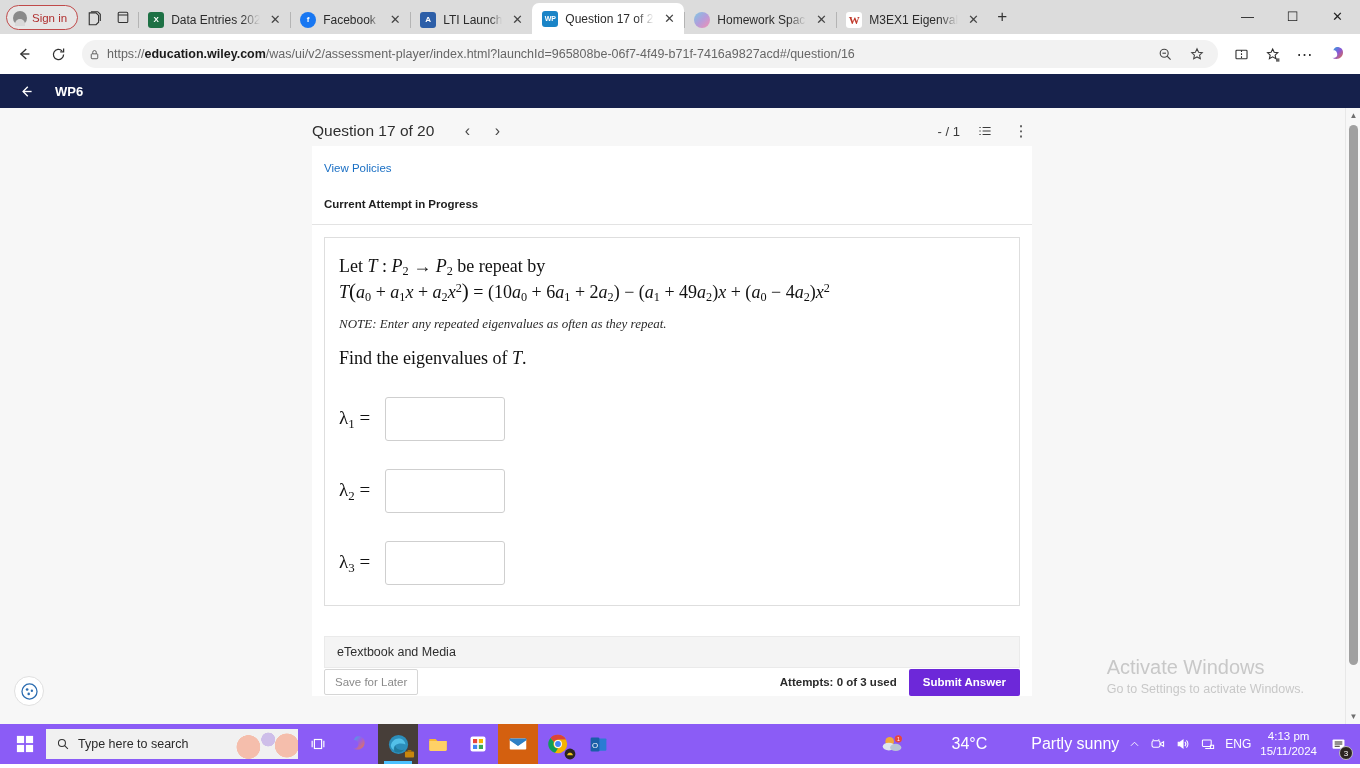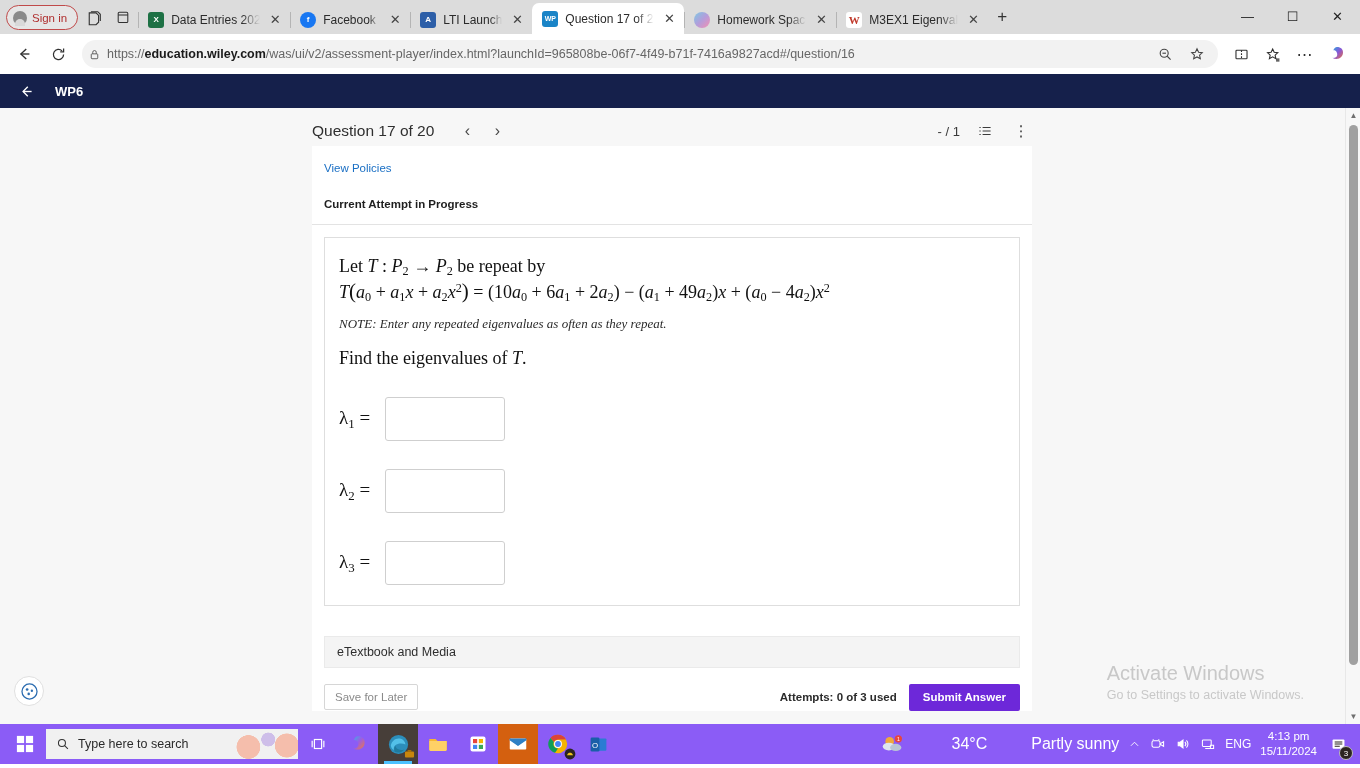--- a/index.html
+++ b/index.html
@@ -80,26 +80,26 @@
   .m-note { font-size: 13px; font-style: italic; padding-left: 6px; margin-top: 10px; color: #2a2a2a; }
   sub { font-size: 0.68em; vertical-align: -0.28em; }
   sup { font-size: 0.68em; vertical-align: 0.5em; }
   .var { font-style: italic; }
 
   .lambda-row { display: flex; align-items: center; padding-left: 6px; margin-top: 28px; }
   .lambda-label { font-family: "Liberation Serif", serif; font-size: 19px; width: 46px; color: #111; }
   .answer-input { width: 120px; height: 44px; border: 1px solid #cfcfcf; border-radius: 3px; background: #fff; outline: none; font-size: 14px; padding: 0 8px; font-family: "Liberation Sans", sans-serif; }
 
   .etext-bar { margin: 30px 12px 0 12px; height: 32px; background: #f4f4f4; border: 1px solid #eaeaea; display: flex; align-items: center; padding-left: 12px; font-size: 12.5px; color: #2e2e2e; cursor: pointer; }
-  .action-row { margin: 16px 12px 0 12px; display: flex; align-items: center; justify-content: space-between; }
+  .action-row { margin: 1px 12px 0 12px; display: flex; align-items: center; justify-content: space-between; }
   .save-btn { height: 26px; padding: 0 10px; border: 1px solid #d6d6d6; background: #fff; color: #8a8a8a; font-size: 11.5px; border-radius: 2px; cursor: pointer; font-family: "Liberation Sans", sans-serif; }
   .attempts-txt { margin-left: auto; font-size: 11.5px; font-weight: bold; color: #2b2b2b; margin-right: 12px; }
   .submit-btn { height: 27px; padding: 0 14px; background: #6d28d9; color: #fff; border: none; font-size: 11.5px; font-weight: bold; border-radius: 2px; cursor: pointer; font-family: "Liberation Sans", sans-serif; }
 
-  .watermark { position: absolute; right: 56px; bottom: 22px; text-align: left; user-select: none; }
+  .watermark { position: absolute; right: 56px; bottom: 28px; text-align: left; user-select: none; }
   .wm-title { font-size: 20px; color: #c8c8c8; }
   .wm-sub { font-size: 12.5px; color: #c8c8c8; margin-top: 3px; }
 
   .cookie-fab { position: absolute; left: 14px; bottom: 18px; width: 30px; height: 30px; border-radius: 50%; background: #ffffff; border: 1px solid #e0e0e0; display: flex; align-items: center; justify-content: center; cursor: pointer; }
 
   
   .scrollbar { position: absolute; right: 0; top: 0; width: 15px; height: 616px; background: #f7f7f7; border-left: 1px solid #e8e8e8; }
   .sb-arrow { width: 15px; height: 15px; display: flex; align-items: center; justify-content: center; font-size: 8px; color: #6e6e6e; cursor: pointer; }
   .sb-thumb { position: absolute; top: 17px; left: 3px; width: 9px; height: 540px; background: #a0a0a0; border-radius: 5px; cursor: pointer; }
 

